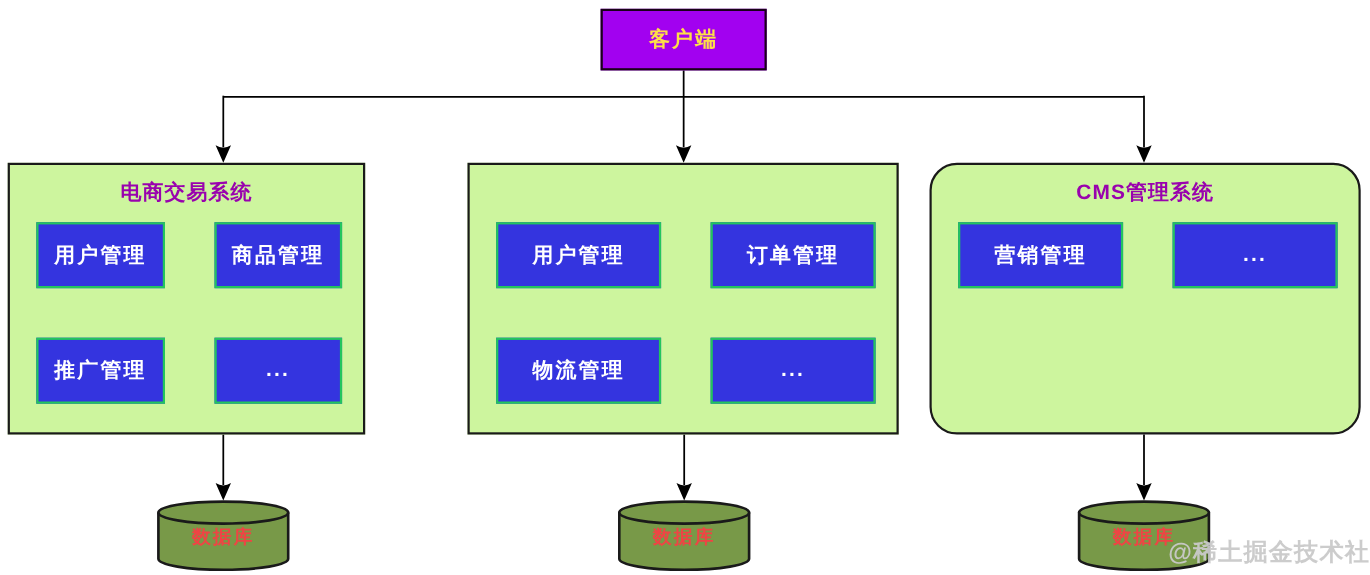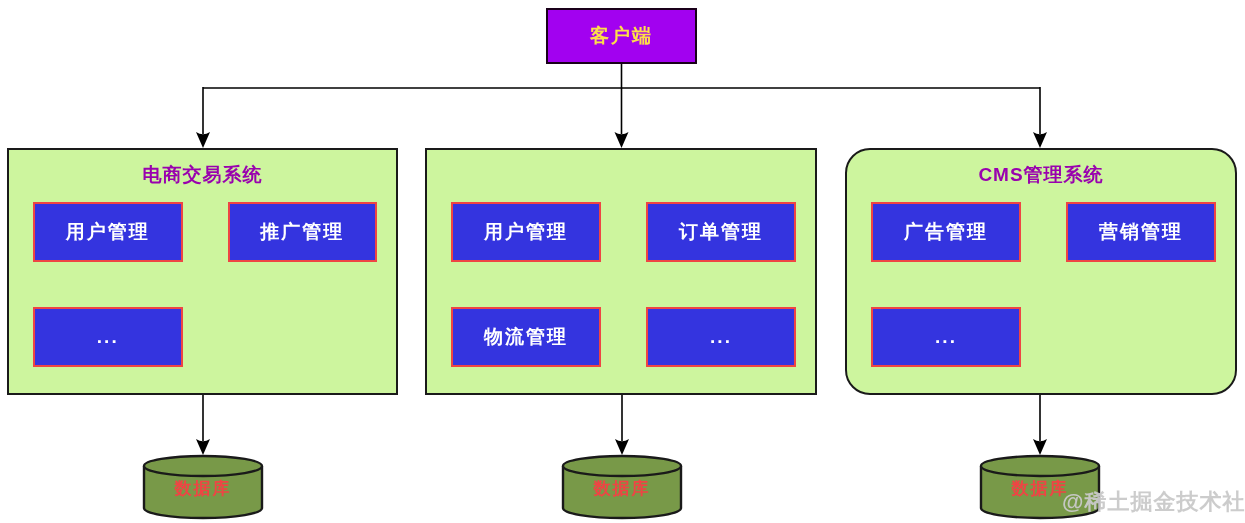--- a/index.html
+++ b/index.html
@@ -23,33 +23,33 @@
   
   .connectors { position: absolute; left: 0; top: 0; width: 1245px; height: 523px; pointer-events: none; }
   .connectors line { stroke: #000000; stroke-width: 1.6; }
   .connectors path { fill: #000000; stroke: none; }
 
   
   .panel {
     position: absolute; top: 148px; height: 247px;
     background: #cdf59e; border: 2px solid #1a1a1a;
   }
-  .panel-1 { left: 7px;   width: 391px; }
+  .panel-1 { left: 7px;   width: 325px; }
   .panel-2 { left: 425px; width: 392px; }
   .panel-3 { left: 845px; width: 392px; border-radius: 25px; }
   .panel-title {
     position: absolute; left: 0; right: 0; top: 12px; text-align: center;
     color: #9902ae; font-weight: bold; font-size: 19px; letter-spacing: 1px;
   }
   .module-grid {
     position: absolute; left: 24px; right: 19px; top: 52px;
     display: grid; grid-template-columns: 1fr 1fr; column-gap: 45px; row-gap: 45px;
   }
   .module-box {
-    height: 60px; background: #3434df; border: 2px solid #ef4444;
+    height: 60px; background: #3434df; border: 2px solid #22c55e;
     display: flex; align-items: center; justify-content: center;
   }
   .module-box .label {
     color: #ffffff; font-weight: bold; font-size: 19px; letter-spacing: 2px;
   }
 
   
   .db {
     position: absolute; top: 453px; width: 126px; height: 68px;
   }
@@ -99,20 +99,23 @@
     <span class="label">客户端</span>
   </div>
 
   <div class="panel panel-1">
     <div class="panel-title">电商交易系统</div>
     <div class="module-grid">
       <div class="module-box">
         <span class="label">用户管理</span>
       </div>
       <div class="module-box">
+        <span class="label">商品管理</span>
+      </div>
+      <div class="module-box">
         <span class="label">推广管理</span>
       </div>
       <div class="module-box">
         <span class="label">...</span>
       </div>
     </div>
   </div>
 
   <div class="panel panel-2">
     <div class="module-grid">
@@ -127,23 +130,20 @@
       </div>
       <div class="module-box">
         <span class="label">...</span>
       </div>
     </div>
   </div>
 
   <div class="panel panel-3">
     <div class="panel-title">CMS管理系统</div>
     <div class="module-grid">
-      <div class="module-box">
-        <span class="label">广告管理</span>
-      </div>
       <div class="module-box">
         <span class="label">营销管理</span>
       </div>
       <div class="module-box">
         <span class="label">...</span>
       </div>
     </div>
   </div>
 
   <div class="db db-1">

